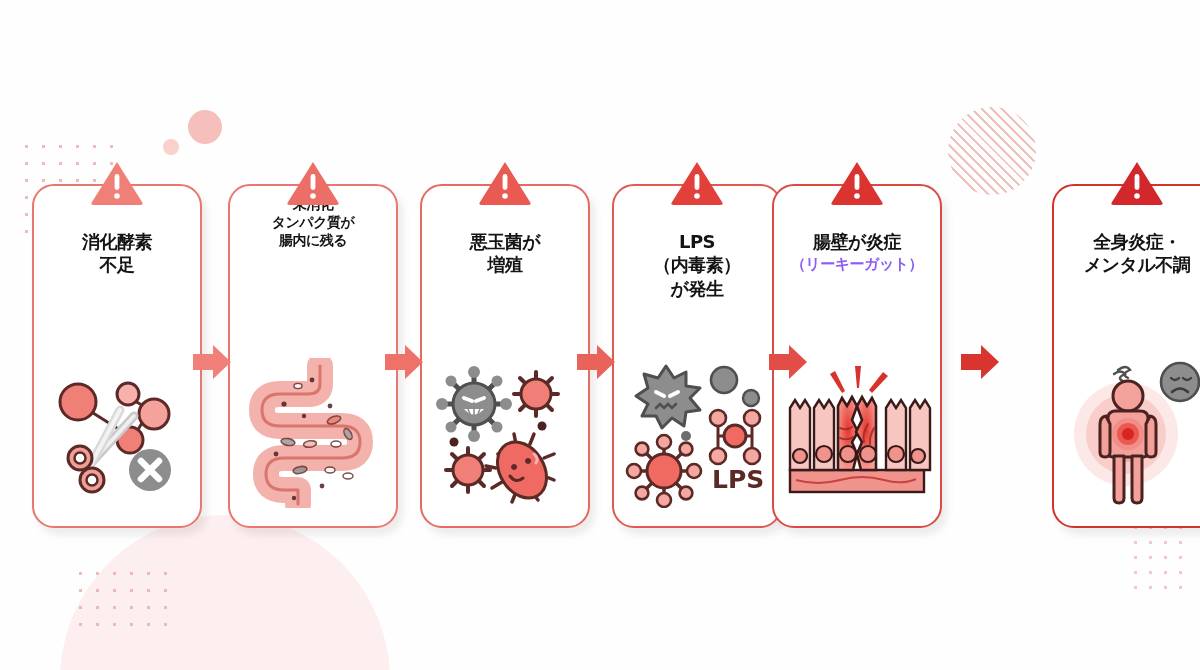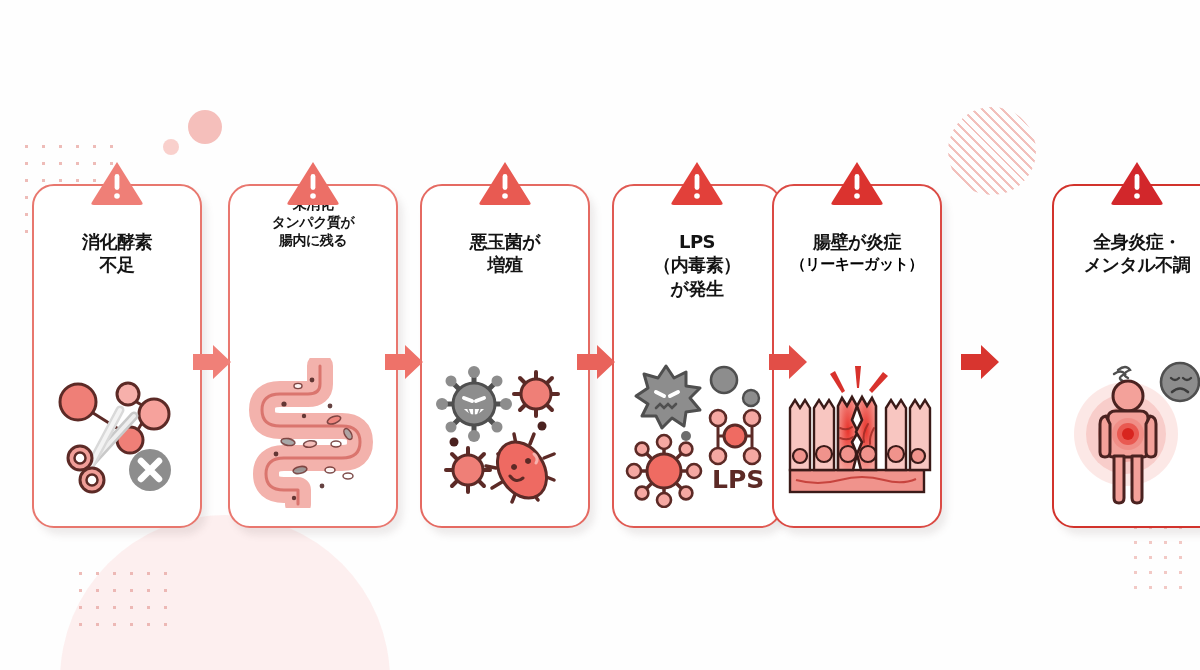--- a/index.html
+++ b/index.html
@@ -107,21 +107,21 @@
     white-space: pre-line;
   }
   .card-title.small { font-size: 14px; margin-top: 9px; }
   .card-sub {
     margin-top: 2px;
     width: 100%;
     text-align: center;
     font-weight: 700;
     font-size: 15px;
     line-height: 1.25;
-    color: #000000;
+    color: #8b5cf6;
     letter-spacing: -0.5px;
   }
 
   .card-art {
     margin-top: auto;
     margin-bottom: 18px;
     width: 150px; height: 150px;
     display: flex; align-items: center; justify-content: center;
   }
   .card-art svg { width: 150px; height: 150px; display: block; }

